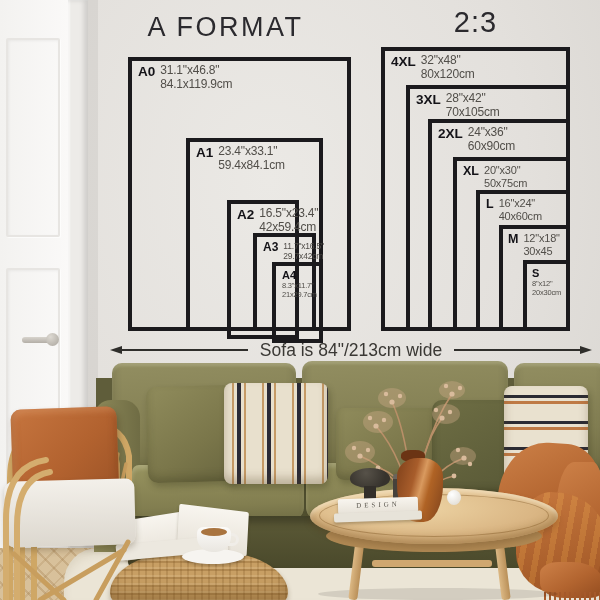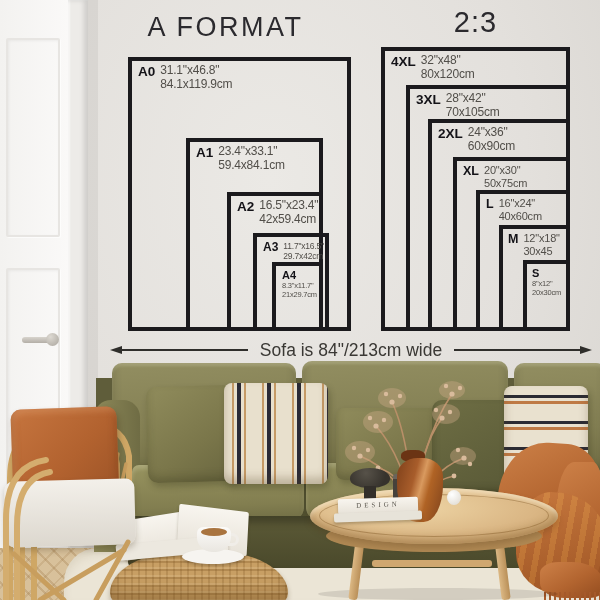--- a/index.html
+++ b/index.html
@@ -131,39 +131,39 @@
     </div>
     <div class="box" style="left:186px;top:138px;width:137px;height:193px;">
       <div class="lbl t1">
         <span class="code">A1</span>
         <span class="dims">
           <span>23.4"x33.1"</span>
           <span>59.4x84.1cm</span>
         </span>
       </div>
     </div>
-    <div class="box" style="left:227px;top:192px;width:96px;height:139px;">
+    <div class="box" style="left:227px;top:200px;width:72px;height:139px;">
       <div class="lbl t1">
         <span class="code">A2</span>
         <span class="dims">
           <span>16.5"x23.4"</span>
           <span>42x59.4cm</span>
         </span>
       </div>
     </div>
-    <div class="box" style="left:253px;top:233px;width:76px;height:98px;">
+    <div class="box" style="left:253px;top:233px;width:63px;height:98px;">
       <div class="lbl t3">
         <span class="code">A3</span>
         <span class="dims">
           <span>11.7"x16.5"</span>
           <span>29.7x42cm</span>
         </span>
       </div>
     </div>
-    <div class="box" style="left:272px;top:262px;width:51px;height:69px;">
+    <div class="box" style="left:272px;top:262px;width:51px;height:81px;">
       <div class="lbl t4">
         <span class="code">A4</span>
         <span class="dims">
           <span>8.3"x11.7"</span>
           <span>21x29.7cm</span>
         </span>
       </div>
     </div>
   </div>
 

